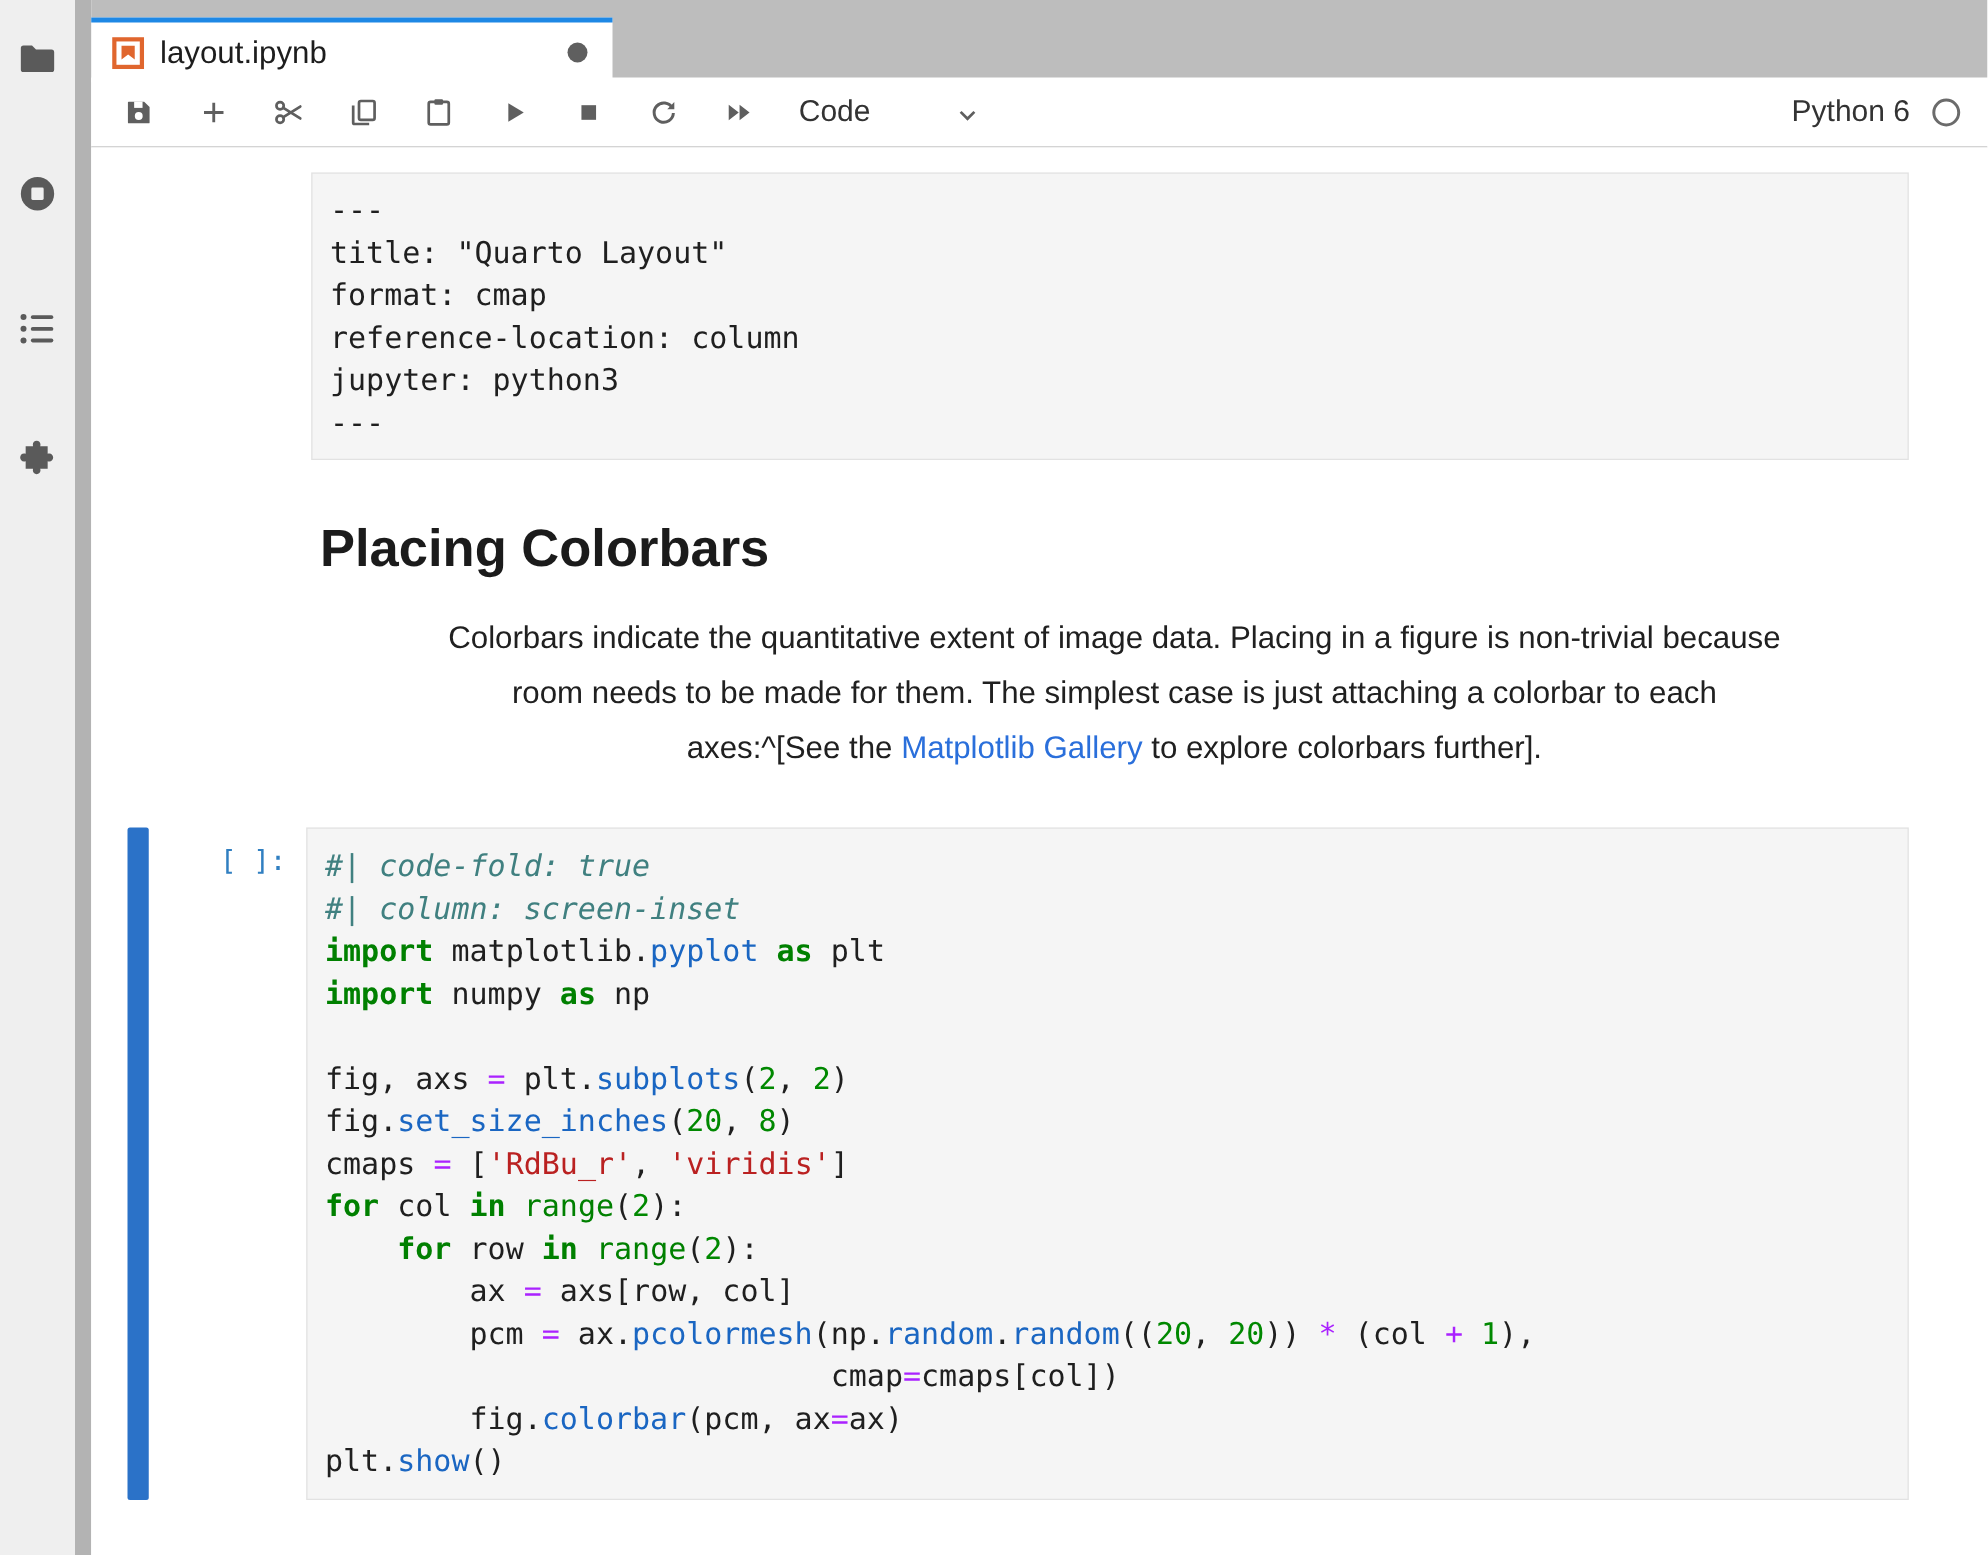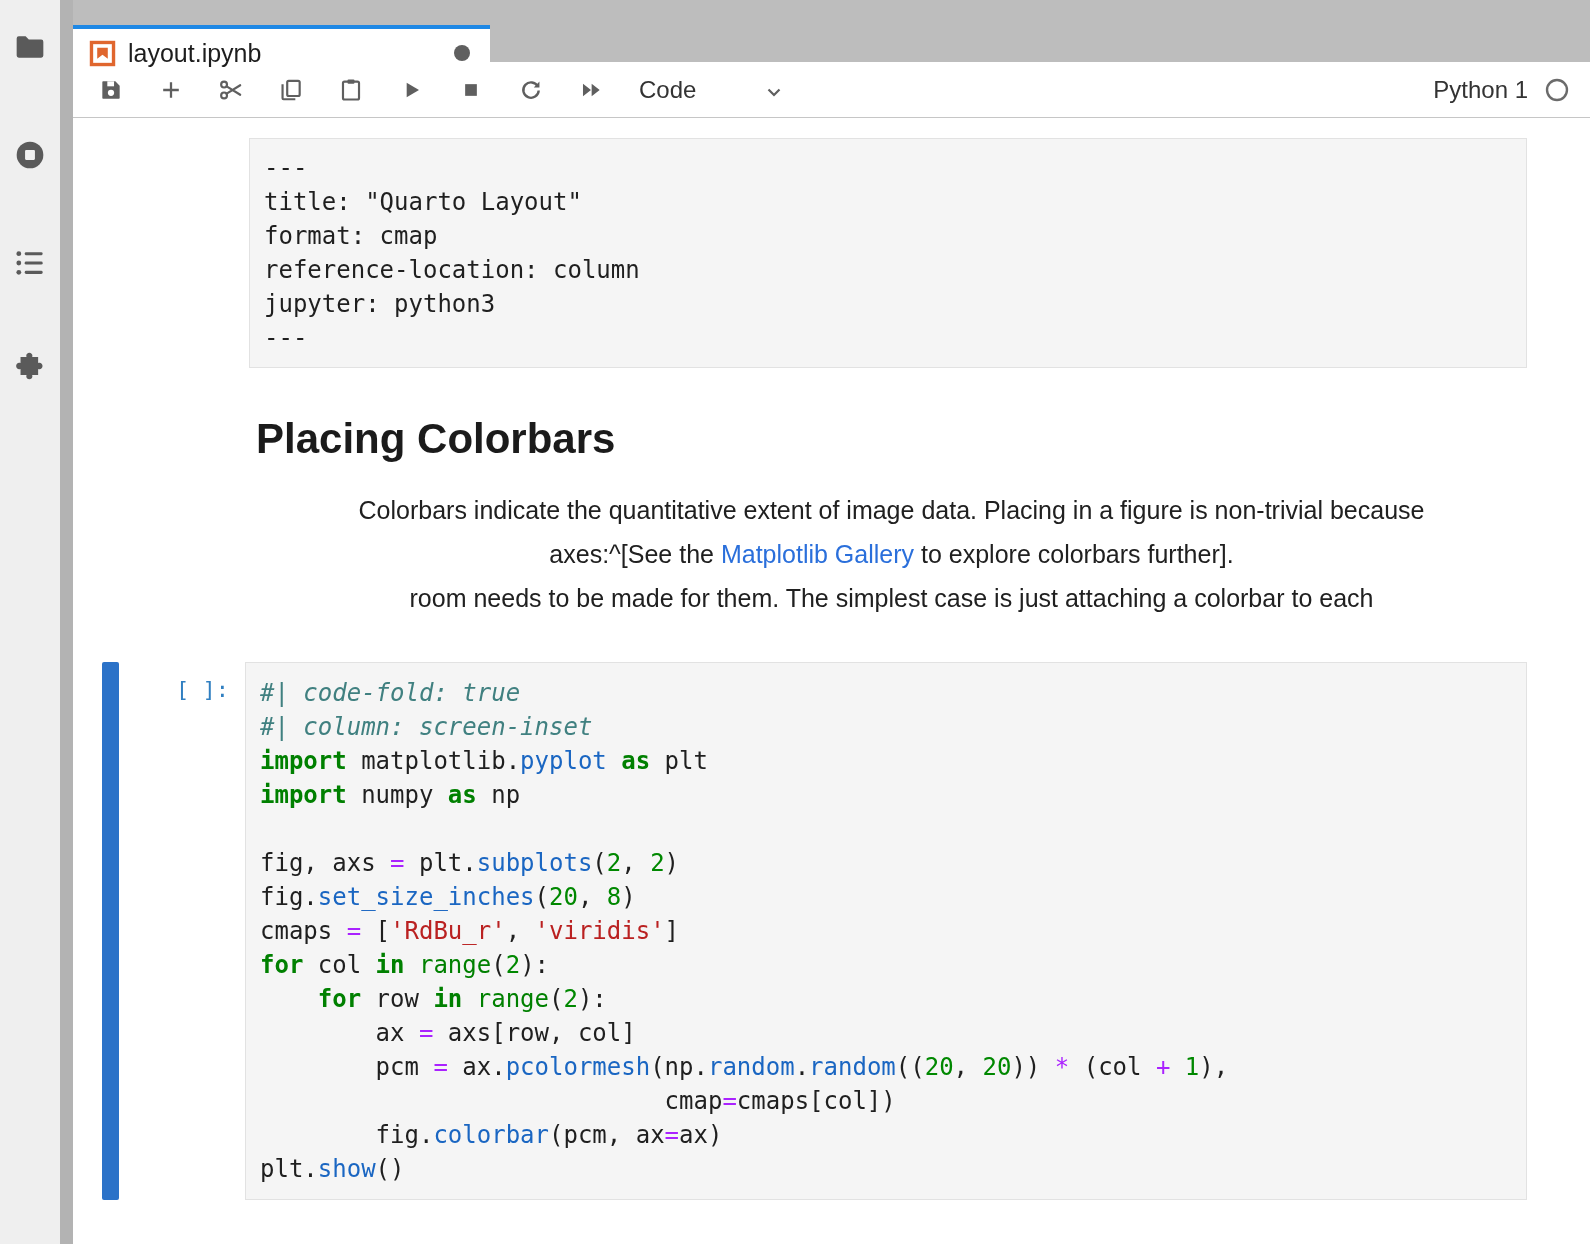--- a/index.html
+++ b/index.html
@@ -21,21 +21,21 @@
     color:var(--icon_dark,#5a5a5a); cursor:pointer;
   }
   .side-icon svg { width:100%; height:100%; display:block; }
   .dock-strip { width:13px; flex:0 0 13px; height:100%; background:var(--strip_gray,#b3b3b3); }
 
   
   .main { flex:1; display:flex; flex-direction:column; min-width:0; }
 
   .tabbar { height:62px; background:var(--chrome_gray,#bdbdbd); position:relative; flex:0 0 62px; }
   .tab {
-    position:absolute; left:0; top:25px; width:417px; height:52px;
+    position:absolute; left:0; top:14px; width:417px; height:52px;
     background:#fff; border-top:4px solid var(--tab_accent,#1e88e5);
     display:flex; align-items:center; padding:0 14px 0 16px; cursor:pointer;
   }
   .nb-icon { width:27px; height:27px; flex:0 0 27px; }
   .nb-icon svg { width:100%; height:100%; display:block; }
   .tab-label { font-size:25px; color:#1d1d1d; margin-left:12px; white-space:nowrap; }
   .dirty-dot { width:16px; height:16px; border-radius:50%; background:#5f5f5f; margin-left:auto; margin-right:6px; }
 
   .toolbar {
     height:56px; flex:0 0 56px; background:#fff;
@@ -240,37 +240,37 @@
         <span class="celltype-label">Code</span>
         <span class="chev">
           <svg viewBox="0 0 24 24">
               <path d="M6.5 9.5 12 15l5.5-5.5" fill="none" stroke="currentColor" stroke-width="2.2"></path>
             </svg>
         </span>
       </div>
 
       <div class="tb-spacer"></div>
 
-      <span class="kernel-name">Python 1</span>
+      <span class="kernel-name">Python 6</span>
       <span class="kernel-status">
         <svg viewBox="0 0 24 24">
             <circle cx="12" cy="12" r="9.2" fill="none" stroke="currentColor" stroke-width="2.2"></circle>
           </svg>
       </span>
     </div>
 
     <div class="content">
 
       <div class="raw-cell"><div class="code-line">---</div><div class="code-line">title: "Quarto Layout"</div><div class="code-line">format: cmap</div><div class="code-line">reference-location: column</div><div class="code-line">jupyter: python3</div><div class="code-line">---</div></div>
 
       <h1 class="md-heading">Placing Colorbars</h1>
       <div class="md-para">
         <div>Colorbars indicate the quantitative extent of image data. Placing in a figure is non-trivial because</div>
+        <div>room needs to be made for them. The simplest case is just attaching a colorbar to each</div>
         <div><span>axes:^[See the </span><a class="md-link">Matplotlib Gallery</a><span> to explore colorbars further].</span></div>
-        <div>room needs to be made for them. The simplest case is just attaching a colorbar to each</div>
       </div>
 
       <div class="code-row">
         <div class="collapser"></div>
         <div class="prompt">[ ]:</div>
         <div class="code-editor"><div class="code-line"><span class="tok-com">#| code-fold: true</span></div><div class="code-line"><span class="tok-com">#| column: screen-inset</span></div><div class="code-line"><span class="tok-kw">import</span><span class="tok-pl"> matplotlib.</span><span class="tok-prop">pyplot</span><span class="tok-pl"> </span><span class="tok-kw">as</span><span class="tok-pl"> plt</span></div><div class="code-line"><span class="tok-kw">import</span><span class="tok-pl"> numpy </span><span class="tok-kw">as</span><span class="tok-pl"> np</span></div><div class="code-line">&nbsp;</div><div class="code-line"><span class="tok-pl">fig, axs </span><span class="tok-op">=</span><span class="tok-pl"> plt.</span><span class="tok-prop">subplots</span><span class="tok-pl">(</span><span class="tok-num">2</span><span class="tok-pl">, </span><span class="tok-num">2</span><span class="tok-pl">)</span></div><div class="code-line"><span class="tok-pl">fig.</span><span class="tok-prop">set_size_inches</span><span class="tok-pl">(</span><span class="tok-num">20</span><span class="tok-pl">, </span><span class="tok-num">8</span><span class="tok-pl">)</span></div><div class="code-line"><span class="tok-pl">cmaps </span><span class="tok-op">=</span><span class="tok-pl"> [</span><span class="tok-str">'RdBu_r'</span><span class="tok-pl">, </span><span class="tok-str">'viridis'</span><span class="tok-pl">]</span></div><div class="code-line"><span class="tok-kw">for</span><span class="tok-pl"> col </span><span class="tok-kw">in</span><span class="tok-pl"> </span><span class="tok-bi">range</span><span class="tok-pl">(</span><span class="tok-num">2</span><span class="tok-pl">):</span></div><div class="code-line"><span class="tok-pl">    </span><span class="tok-kw">for</span><span class="tok-pl"> row </span><span class="tok-kw">in</span><span class="tok-pl"> </span><span class="tok-bi">range</span><span class="tok-pl">(</span><span class="tok-num">2</span><span class="tok-pl">):</span></div><div class="code-line"><span class="tok-pl">        ax </span><span class="tok-op">=</span><span class="tok-pl"> axs[row, col]</span></div><div class="code-line"><span class="tok-pl">        pcm </span><span class="tok-op">=</span><span class="tok-pl"> ax.</span><span class="tok-prop">pcolormesh</span><span class="tok-pl">(np.</span><span class="tok-prop">random</span><span class="tok-pl">.</span><span class="tok-prop">random</span><span class="tok-pl">((</span><span class="tok-num">20</span><span class="tok-pl">, </span><span class="tok-num">20</span><span class="tok-pl">)) </span><span class="tok-op">*</span><span class="tok-pl"> (col </span><span class="tok-op">+</span><span class="tok-pl"> </span><span class="tok-num">1</span><span class="tok-pl">),</span></div><div class="code-line"><span class="tok-pl">                            cmap</span><span class="tok-op">=</span><span class="tok-pl">cmaps[col])</span></div><div class="code-line"><span class="tok-pl">        fig.</span><span class="tok-prop">colorbar</span><span class="tok-pl">(pcm, ax</span><span class="tok-op">=</span><span class="tok-pl">ax)</span></div><div class="code-line"><span class="tok-pl">plt.</span><span class="tok-prop">show</span><span class="tok-pl">()</span></div></div>
       </div>
 
     </div>
   </div>

